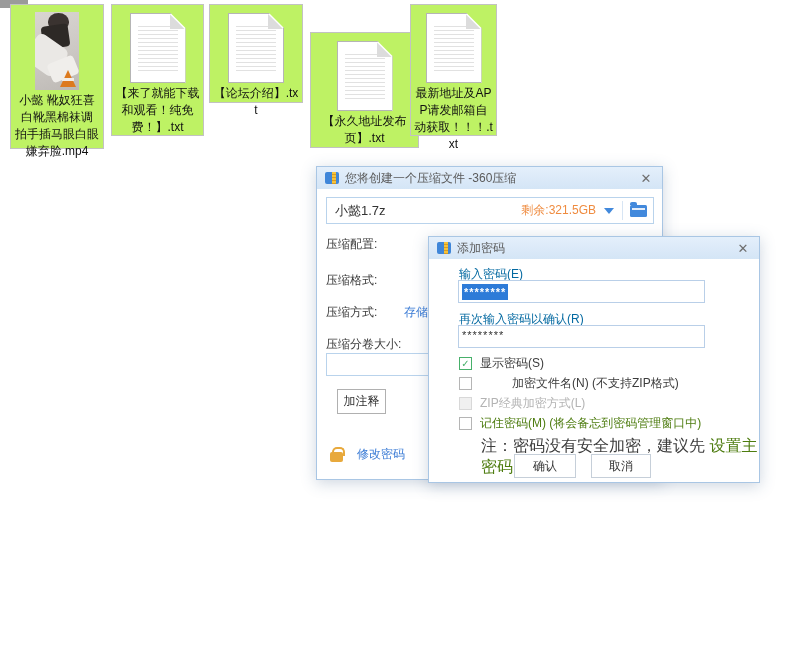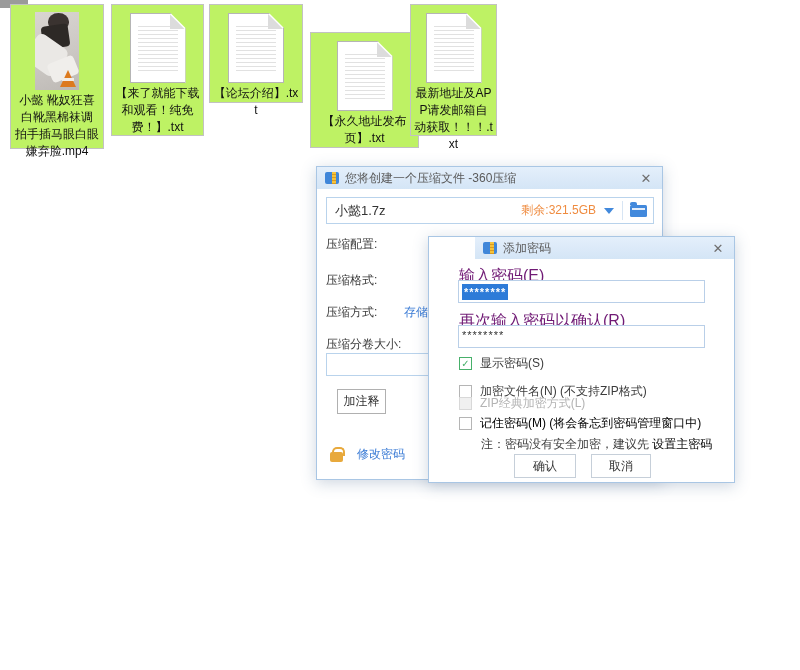--- a/index.html
+++ b/index.html
@@ -101,35 +101,35 @@
     border:1px solid #b0b0b0; background:#fff; font-size:12px; color:#333;
     display:flex; align-items:center; justify-content:center;
   }
   .pw-link-row { position:absolute; left:13px; top:279px; display:flex; align-items:center; }
   .lock-icon { position:relative; width:13px; height:10px; background:#e8a93c; border-radius:2px; margin-top:4px; }
   .lock-icon:before { content:""; position:absolute; top:-5px; left:2px; width:9px; height:7px;
                       border:2px solid #e8a93c; border-bottom:none; border-radius:5px 5px 0 0; }
   .blue-link { font-size:12px; color:#3a7bd5; margin-left:14px; }
 
   
-  .d2-label { position:absolute; left:30px; font-size:16px; color:#701a75; }
+  .d2-label { position:absolute; left:30px; font-size:12px; color:#0369a1; }
   .pw-input {
     position:absolute; left:29px; width:247px; height:23px;
     border:1px solid #b9cfe8; background:#fff; display:flex; align-items:center;
     font-size:11px; letter-spacing:1px; color:#333; padding:0 3px;
   }
   .pw-selected { background:#2d7bd8; color:#fff; padding:2px 2px; font-weight:bold; }
   .cb-row { position:absolute; left:30px; display:flex; align-items:center; font-size:12px; color:#3c3c3c; }
   .cb-box { width:13px; height:13px; border:1px solid #b5b5b5; background:#fff; margin-right:8px;
             display:flex; align-items:center; justify-content:center; font-size:10px; line-height:10px; }
   .cb-checked { border-color:#47b06a; color:#47b06a; }
   .cb-disabled { background:#f0f0f0; border-color:#d8d8d8; color:transparent; }
   .txt-disabled { color:#b3b3b3; }
-  .txt-link { color:#000000; }
-  .note-row { position:absolute; left:52px; top:199px; font-size:12px; color:#3c3c3c; }
+  .txt-link { color:#4d7c0f; }
+  .note-row { position:absolute; left:52px; top:199px; font-size:16px; color:#3c3c3c; }
   .d2-btn {
     position:absolute; top:217px; height:24px; border:1px solid #c6cfd9; background:#fff;
     font-size:12px; color:#333; display:flex; align-items:center; justify-content:center;
   }
 </style>
 </head>
 <body>
 
 <div class="corner-artifact"></div>
 
@@ -215,21 +215,21 @@
   <div class="volume-input"></div>
 
   <div class="comment-btn">加注释</div>
 
   <div class="pw-link-row">
     <span class="lock-icon"></span>
     <span class="blue-link">修改密码</span>
   </div>
 </div>
 
-<div class="dialog" style="left:428px; top:236px; width:307px; height:247px; z-index:20;padding-left:46px;">
+<div class="dialog" style="left:428px; top:236px; width:332px; height:247px; z-index:20;">
   <div class="titlebar">
     <div class="app-icon"></div>
     <span class="title-text">添加密码</span>
     <span class="close-btn">✕</span>
   </div>
 
   <div class="d2-label" style="top:29px;">输入密码(E)</div>
   <div class="pw-input" style="top:43px;">
     <span class="pw-selected">********</span>
   </div>
@@ -237,21 +237,21 @@
   <div class="d2-label" style="top:74px;">再次输入密码以确认(R)</div>
   <div class="pw-input" style="top:88px; align-items:flex-start; padding-top:3px;">
     <span>********</span>
   </div>
 
   <div class="cb-row" style="top:118px;">
     <span class="cb-box cb-checked">✓</span>
     <span>显示密码(S)</span>
   </div>
 
-  <div class="cb-row" style="top:146px;">
+  <div class="cb-row" style="top:138px;gap:32px;">
     <span class="cb-box"></span>
     <span>加密文件名(N) (不支持ZIP格式)</span>
   </div>
 
   <div class="cb-row" style="top:158px;">
     <span class="cb-box cb-disabled"></span>
     <span class="txt-disabled">ZIP经典加密方式(L)</span>
   </div>
 
   <div class="cb-row" style="top:178px;">

